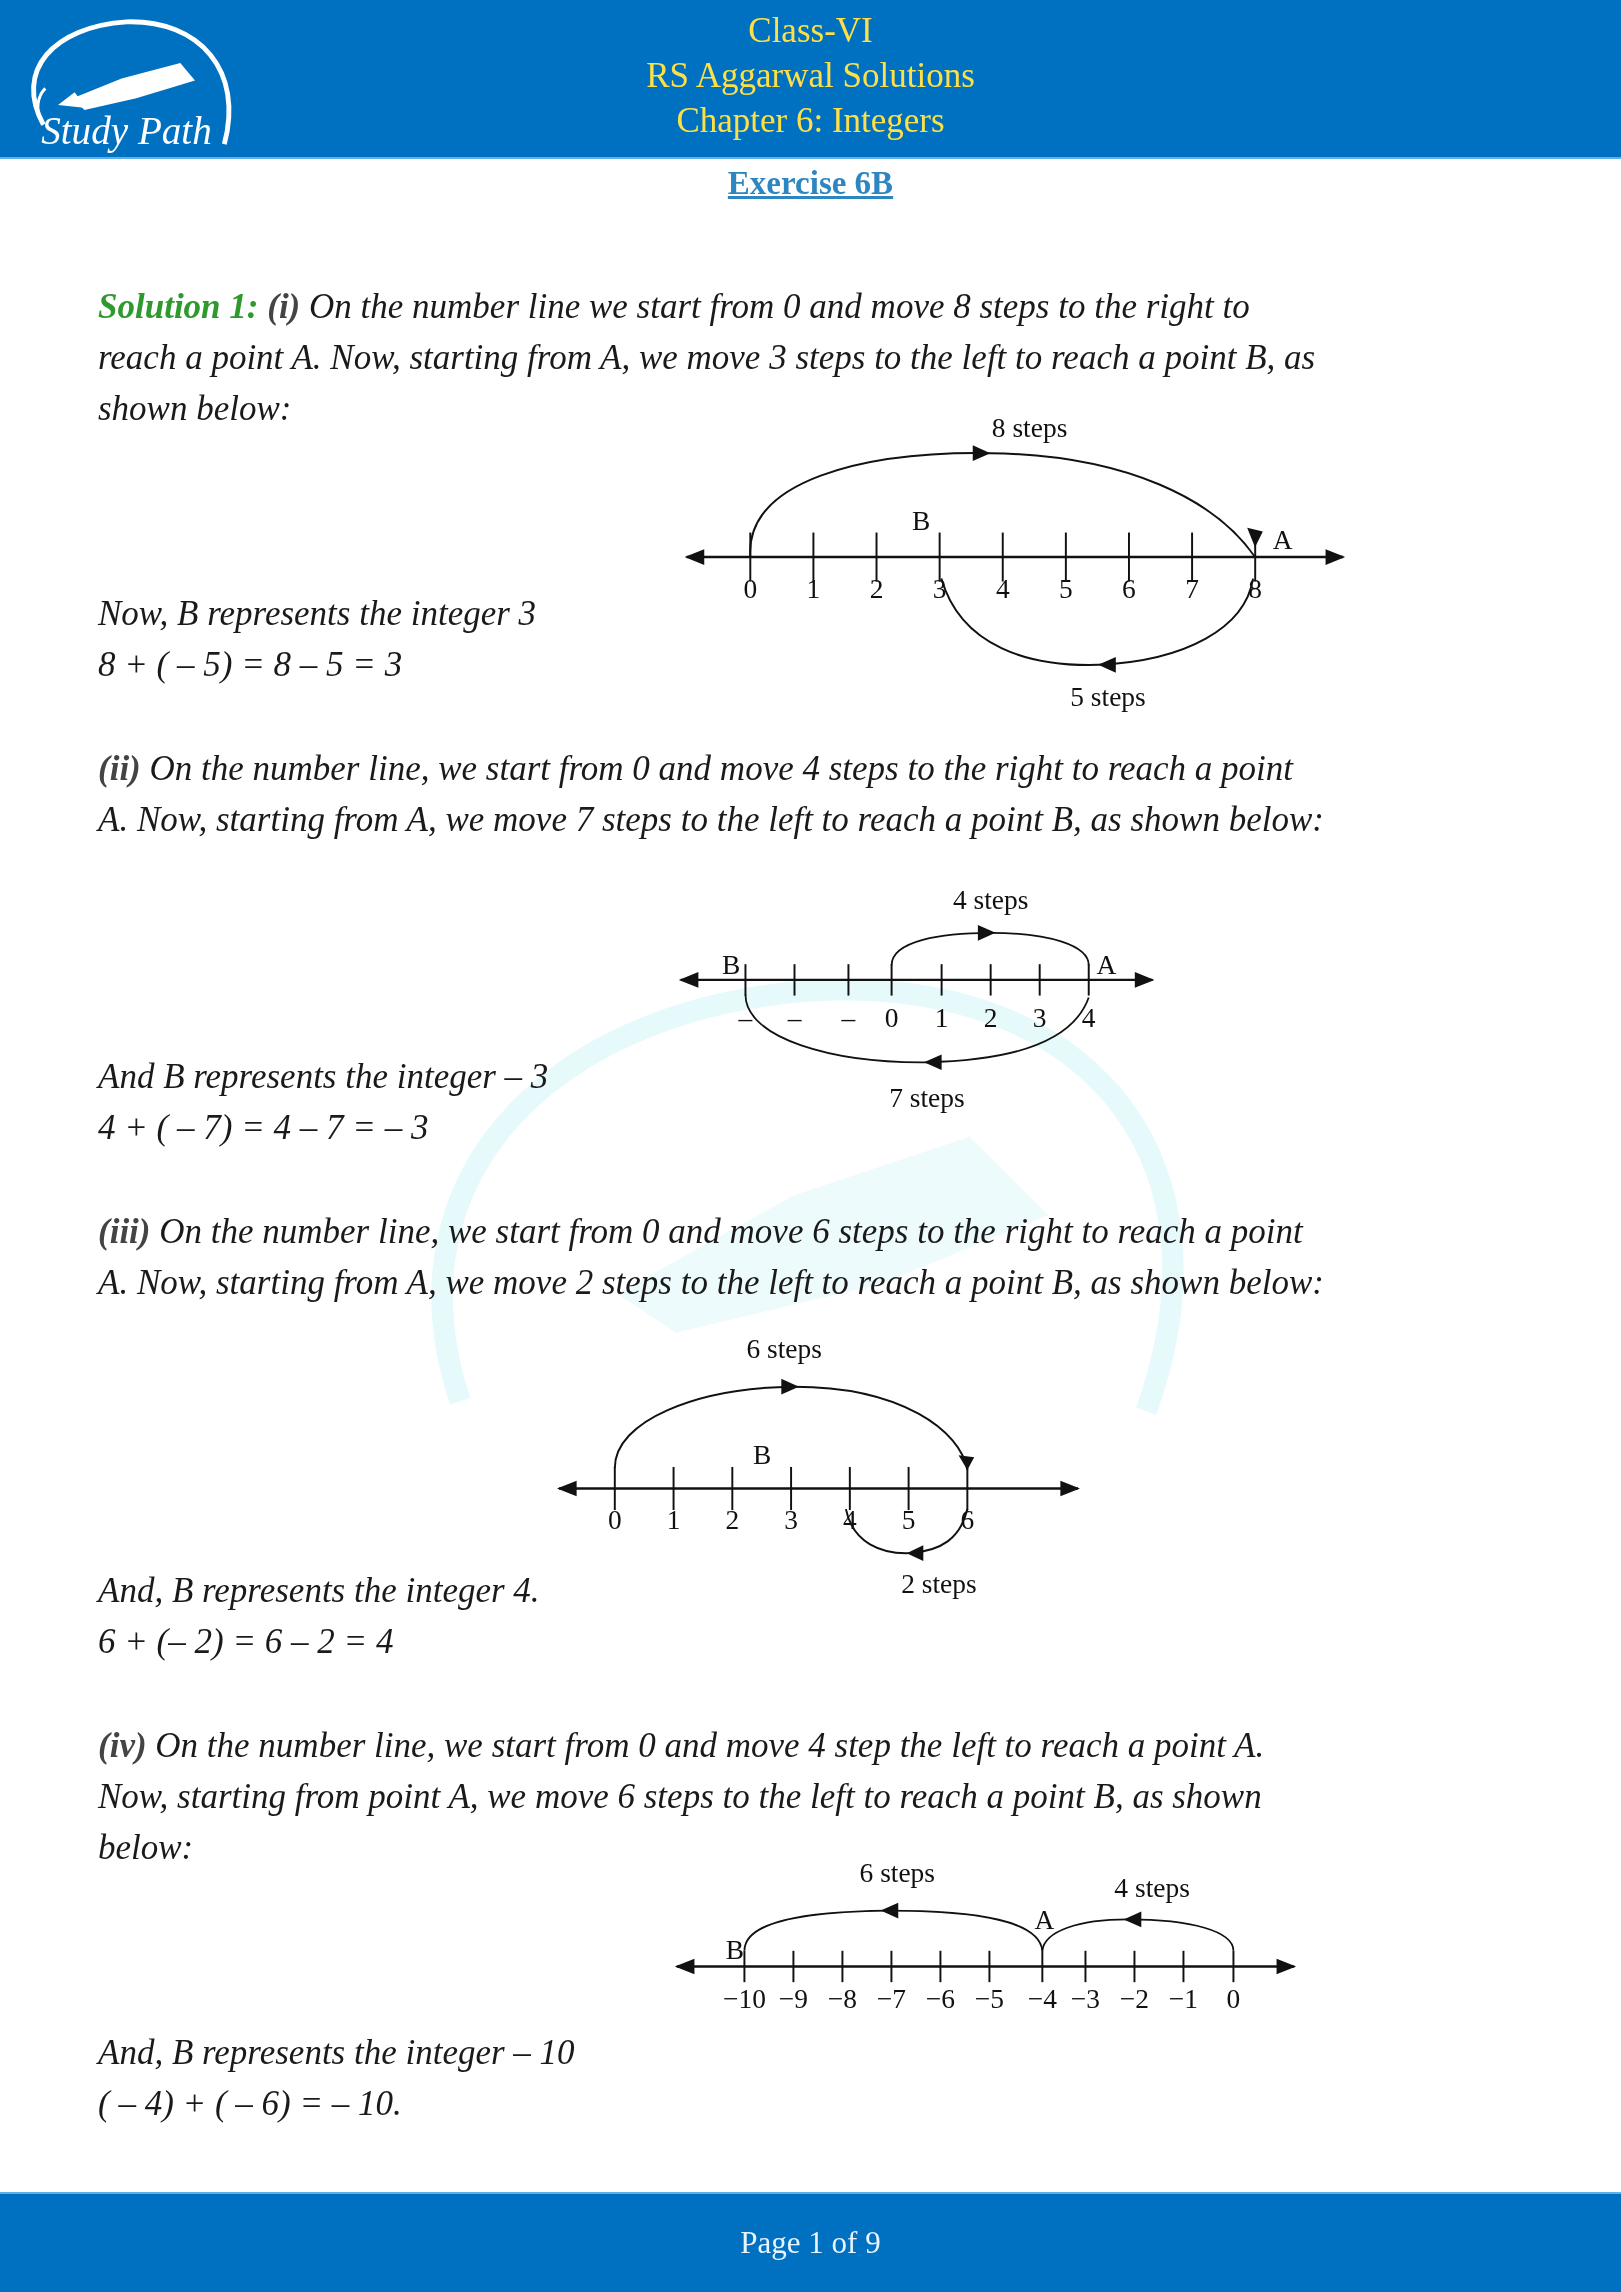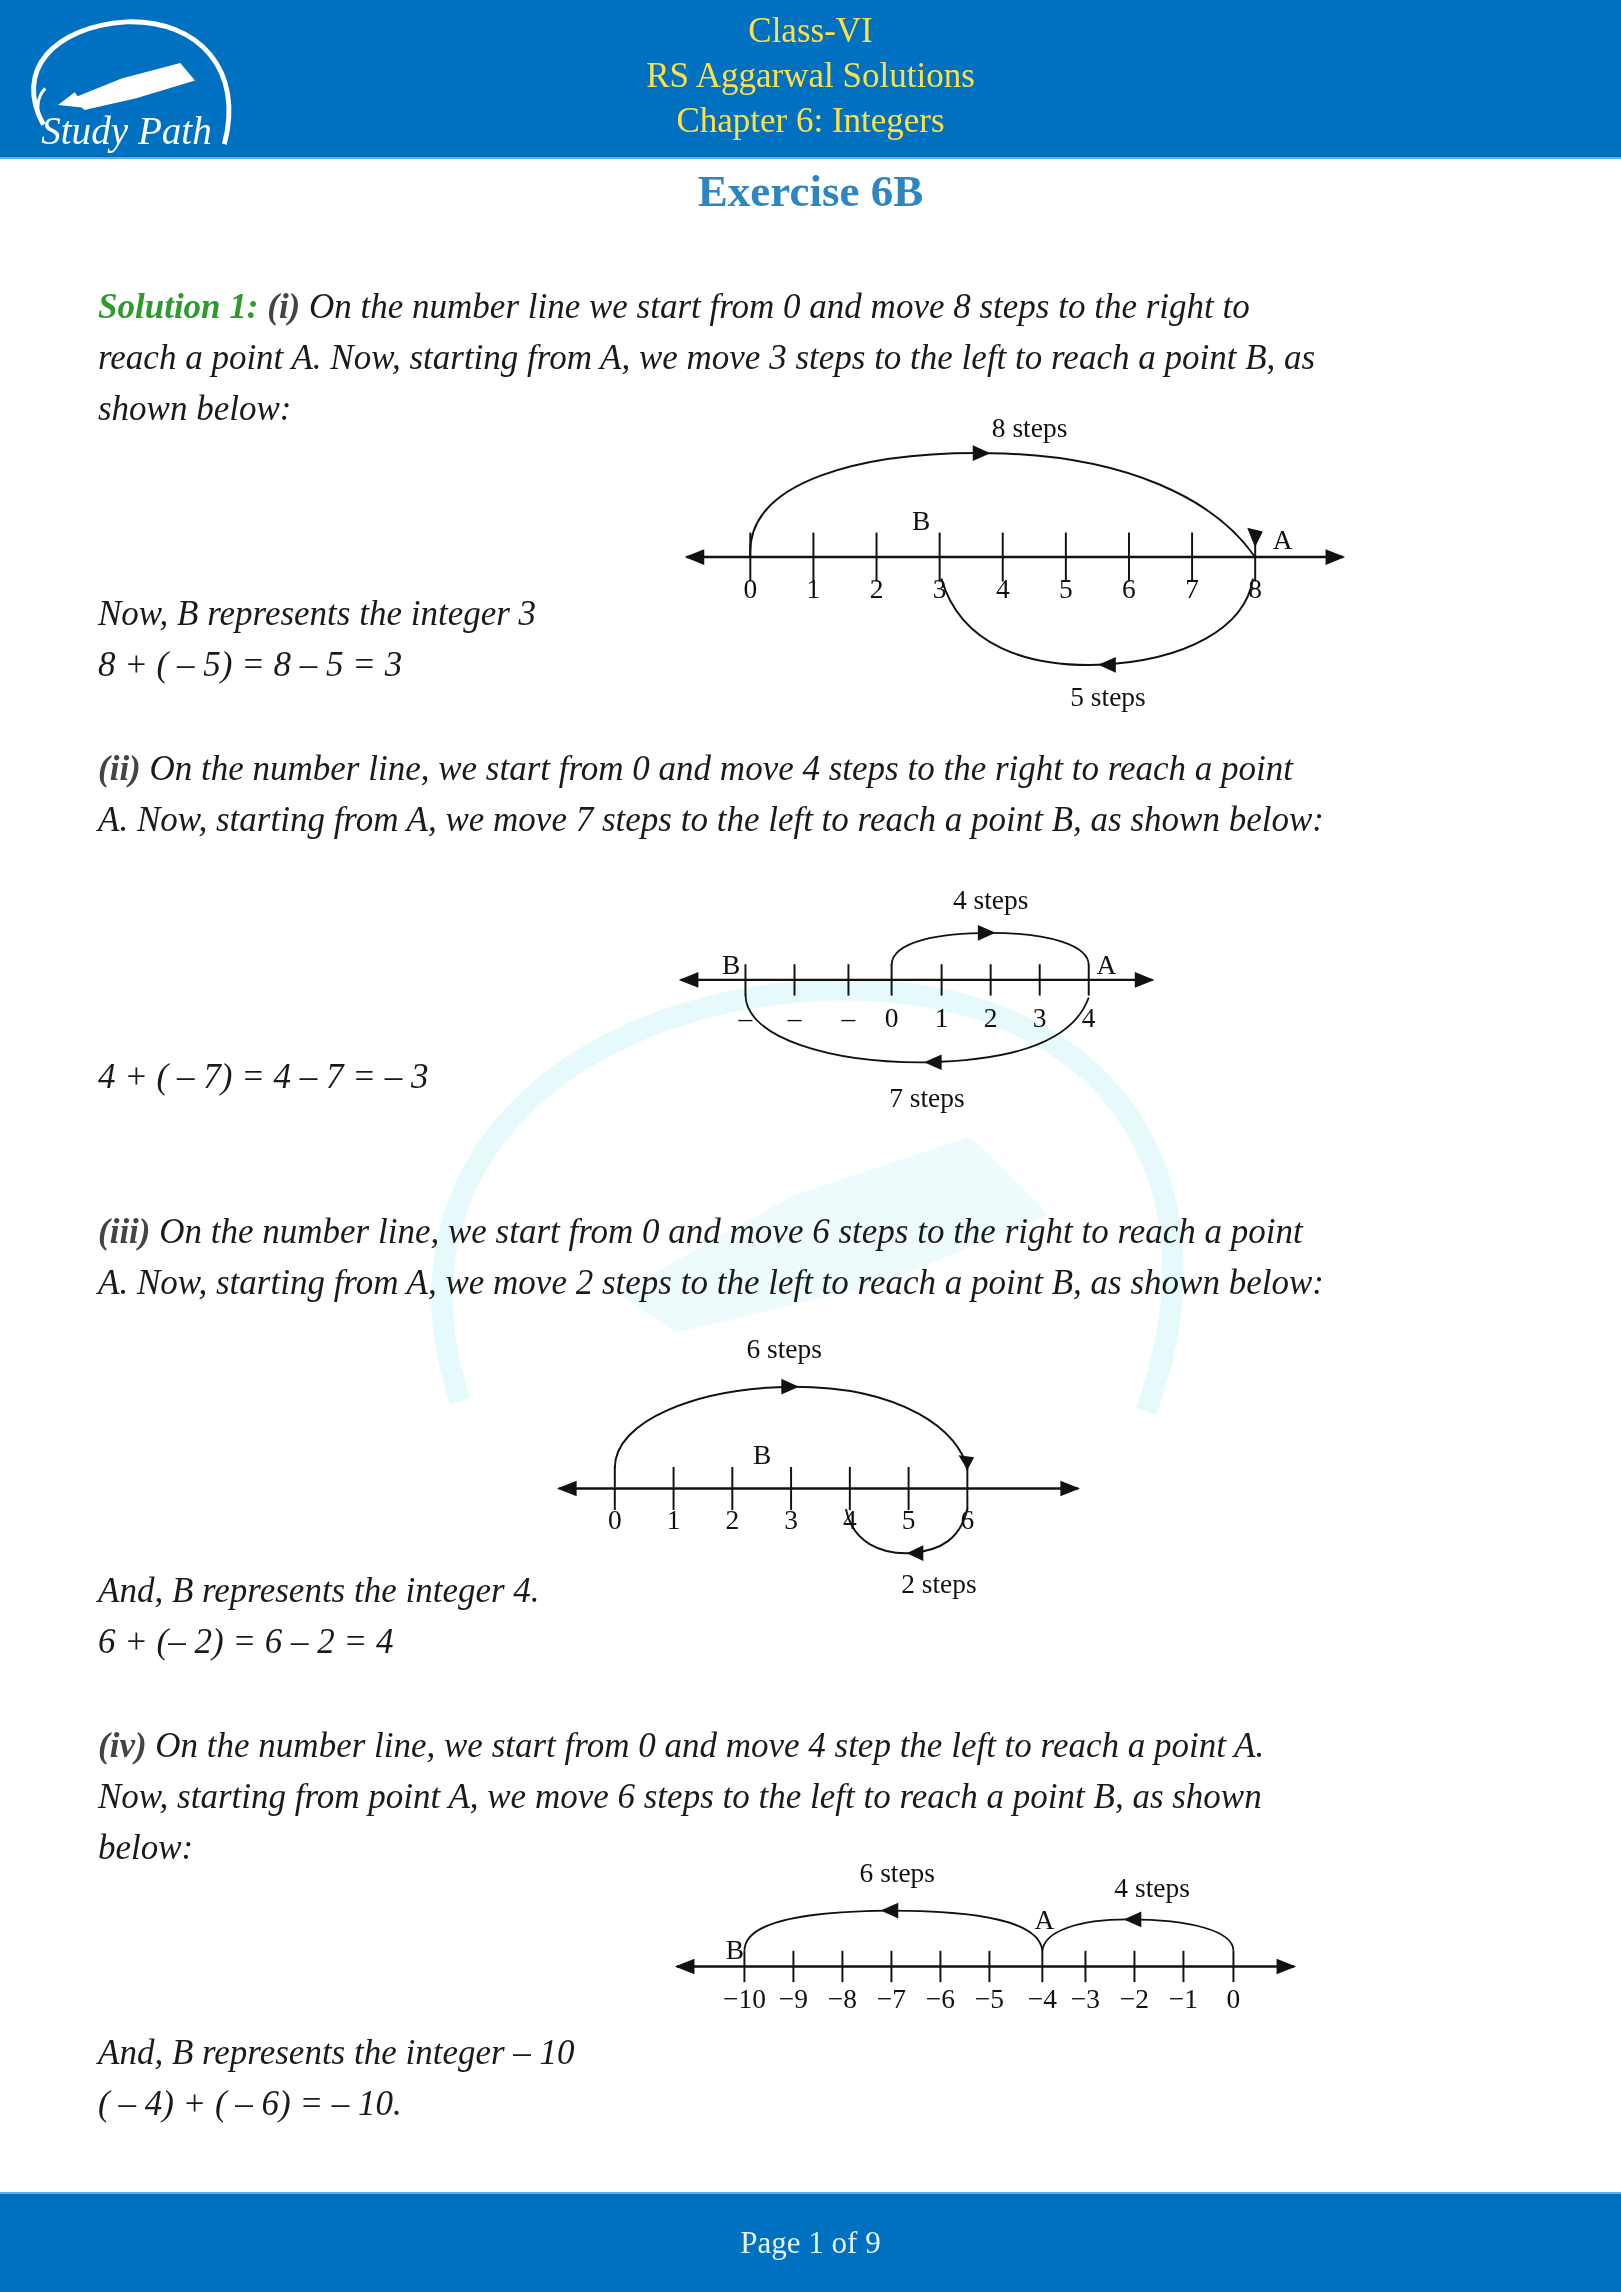--- a/index.html
+++ b/index.html
@@ -12,21 +12,21 @@
       position: absolute; left: 0; top: 0; width: 1621px; height: 157px;
       background: #0070c0; border-bottom: 2.9px solid #5fb0e8;
     }
     .logo { position: absolute; left: 13.7px; top: 11.8px; width: 225px; height: 142px; }
     .header-lines {
       position: absolute; left: 0; right: 0; top: 7.8px; text-align: center;
       color: #fde047; font-family: "Liberation Serif", serif; font-size: 35px; line-height: 45px;
     }
     .exercise-title {
       position: absolute; left: 0; right: 0; top: 165px; text-align: center;
-      color: #2e86c1; font-family: "Liberation Serif", serif; font-weight: bold; font-size: 45px;
+      color: #2e86c1; font-family: "Liberation Serif", serif; font-weight: bold; font-size: 33px; text-decoration: underline;
     }
     .watermark { position: absolute; left: 421px; top: 970px; width: 784px; height: 451px; opacity: 1; }
     .para {
       position: absolute; left: 98px; width: 1451px;
       font-family: "Liberation Serif", serif; font-size: 35px; line-height: 51px; color: #1a1a1a; font-style: italic;
     }
     .sol-label { color: #2e9a2e; font-weight: bold; }
     .part-label { color: #444; font-weight: bold; }
     .diagram { position: absolute; }
     .diagram text { font-family: "Liberation Serif", serif; font-size: 28px; fill: #111; }
@@ -103,20 +103,21 @@
   <text x="450" y="310" text-anchor="middle">5 steps</text>
   <text x="250" y="130">B</text>
   <text x="618" y="150">A</text>
 </svg>
 
 <div class="para" style="top:743px;">
   <div><span class="part-label">(ii)</span><span> On the number line, we start from 0 and move 4 steps to the right to reach a point</span></div>
   <div>A. Now, starting from A, we move 7 steps to the left to reach a point B, as shown below:</div>
 </div>
 <div class="para" style="top:1051px;">
+  <div>And B represents the integer – 3</div>
   <div>4 + ( – 7) = 4 – 7 = – 3</div>
 </div>
 <svg class="diagram" style="left:667px; top:872px;" width="510" height="255" viewBox="0 0 520 260">
   <line x1="14" y1="110" x2="495" y2="110" stroke="#111" stroke-width="2.5"></line>
   <polygon points="12,110 32,102 32,118" fill="#111"></polygon>
   <polygon points="497,110 477,102 477,118" fill="#111"></polygon>
   <g id="nl2-ticks">
       <line x1="80" x2="80" y1="94" y2="126" stroke="#111" stroke-width="2"></line>
       <text x="80" y="158" text-anchor="middle">–</text>
       <line x1="130" x2="130" y1="94" y2="126" stroke="#111" stroke-width="2"></line>

